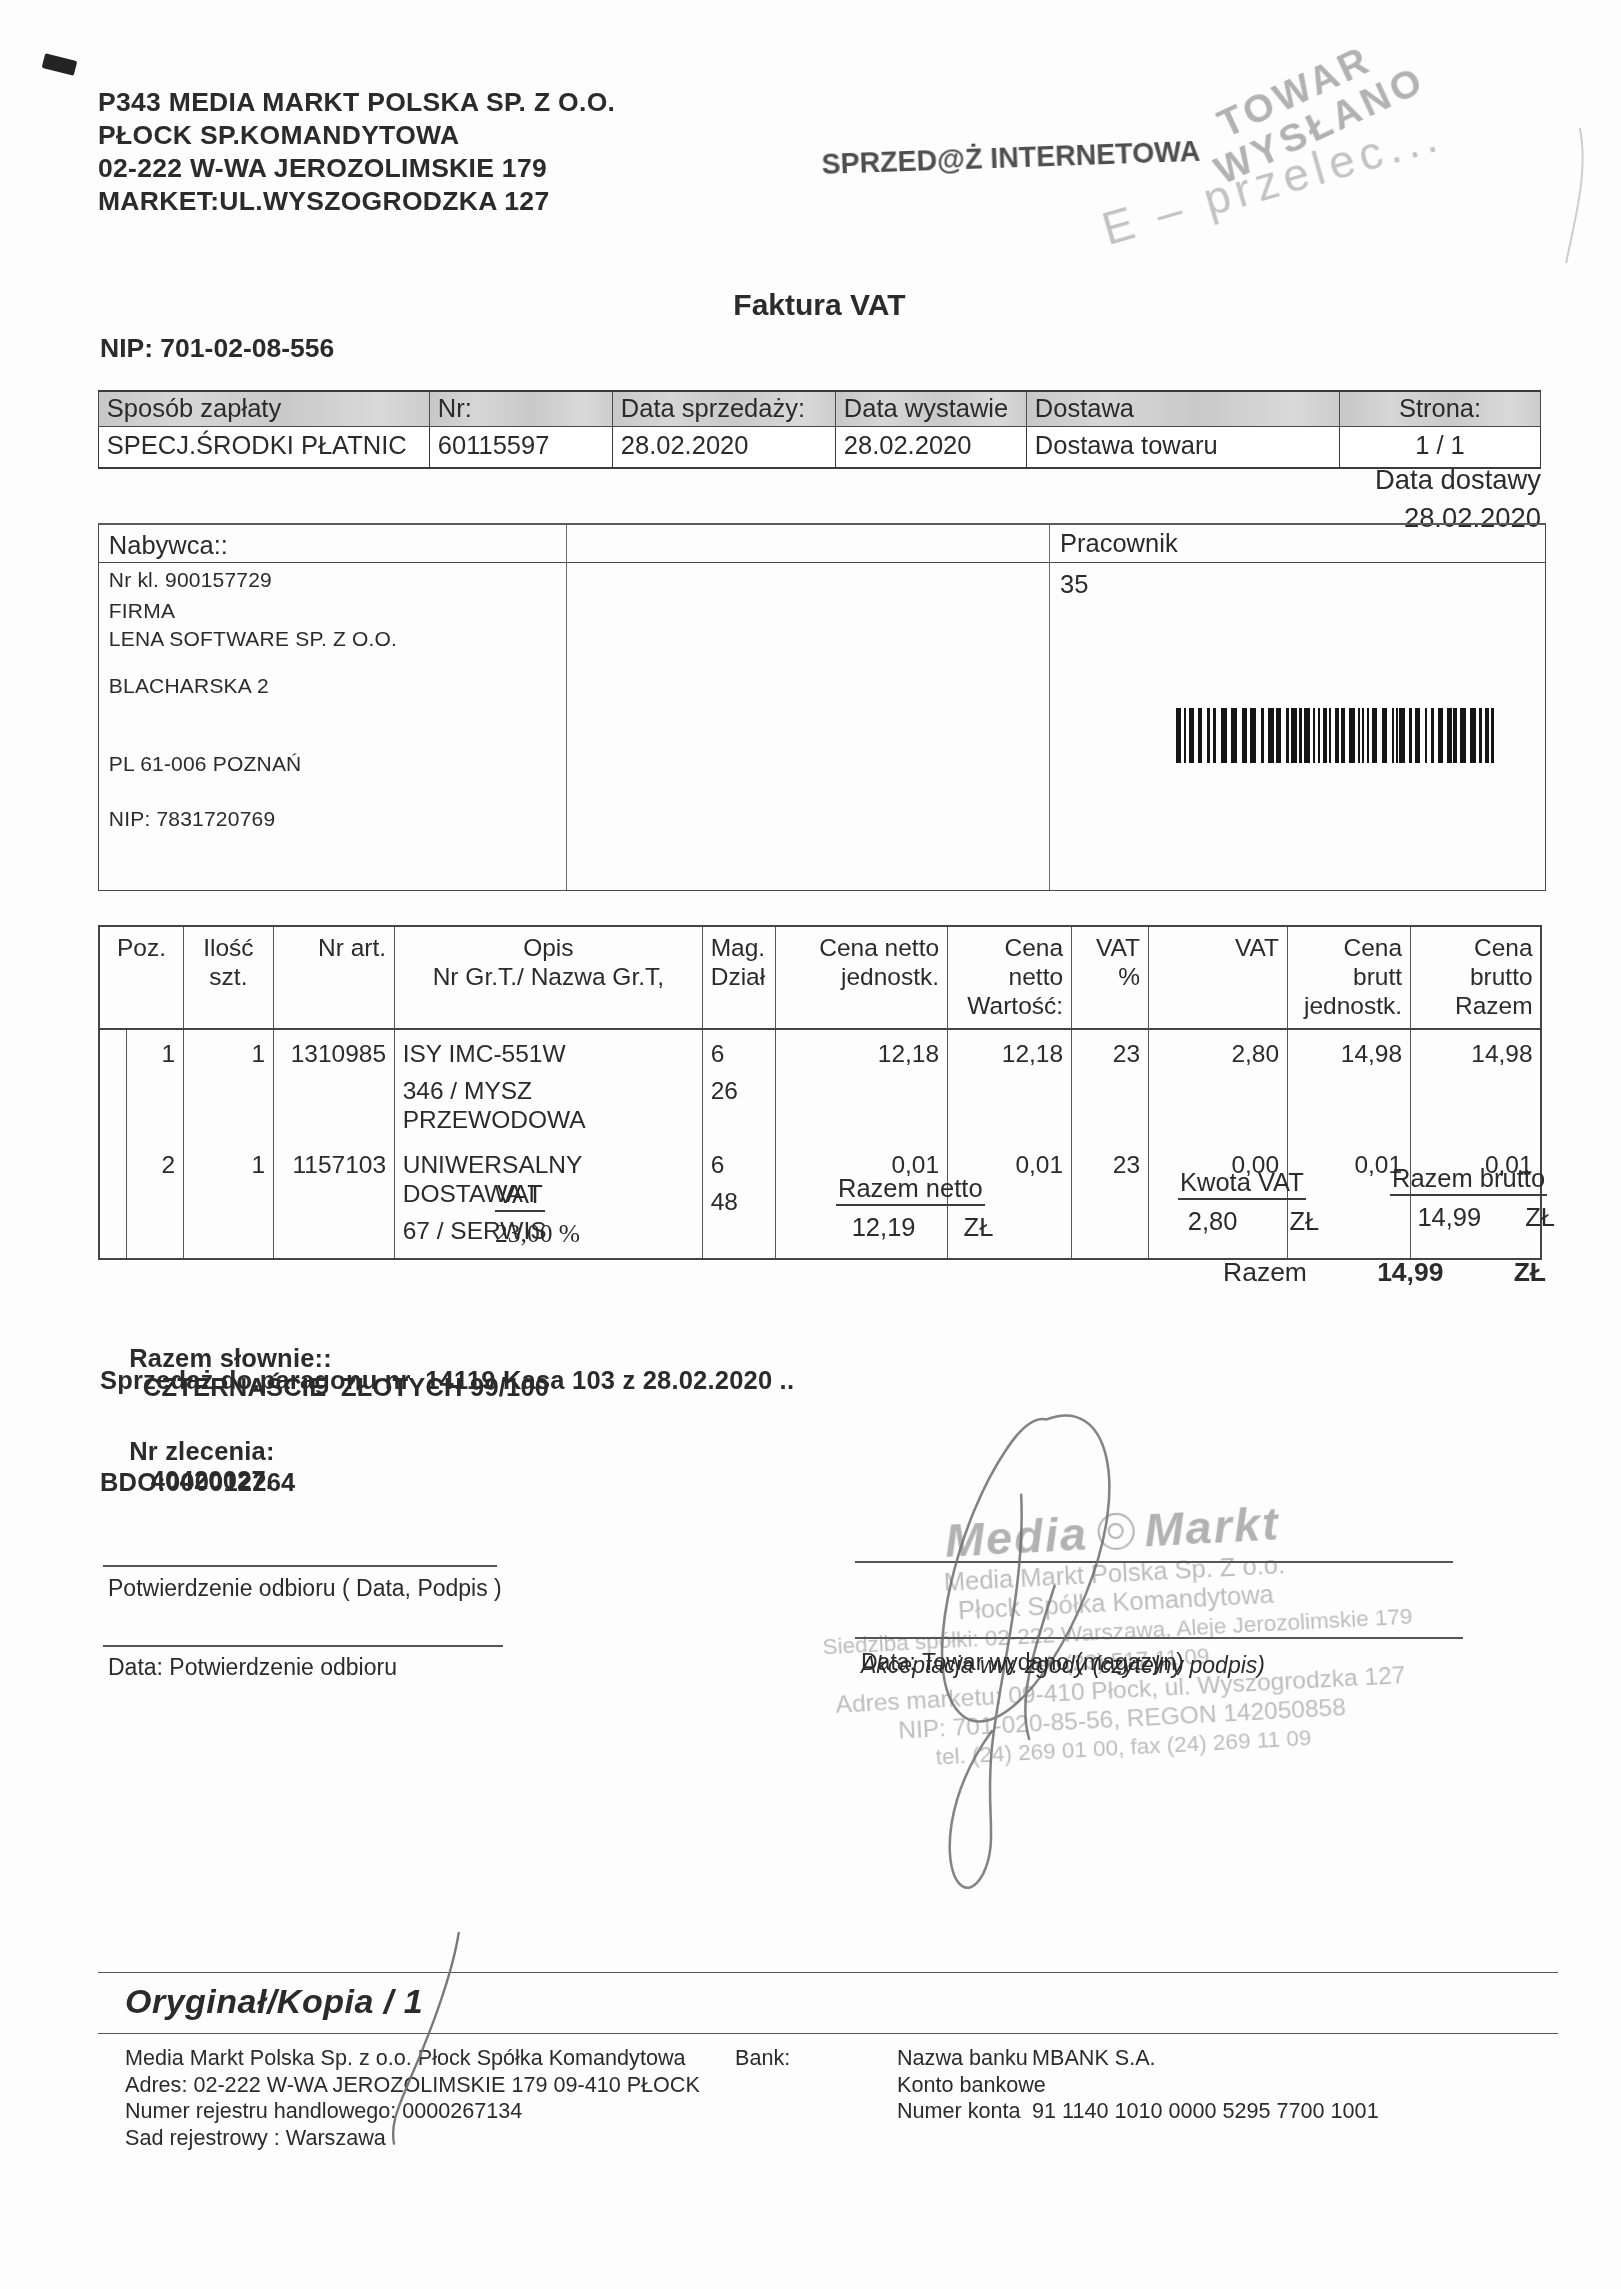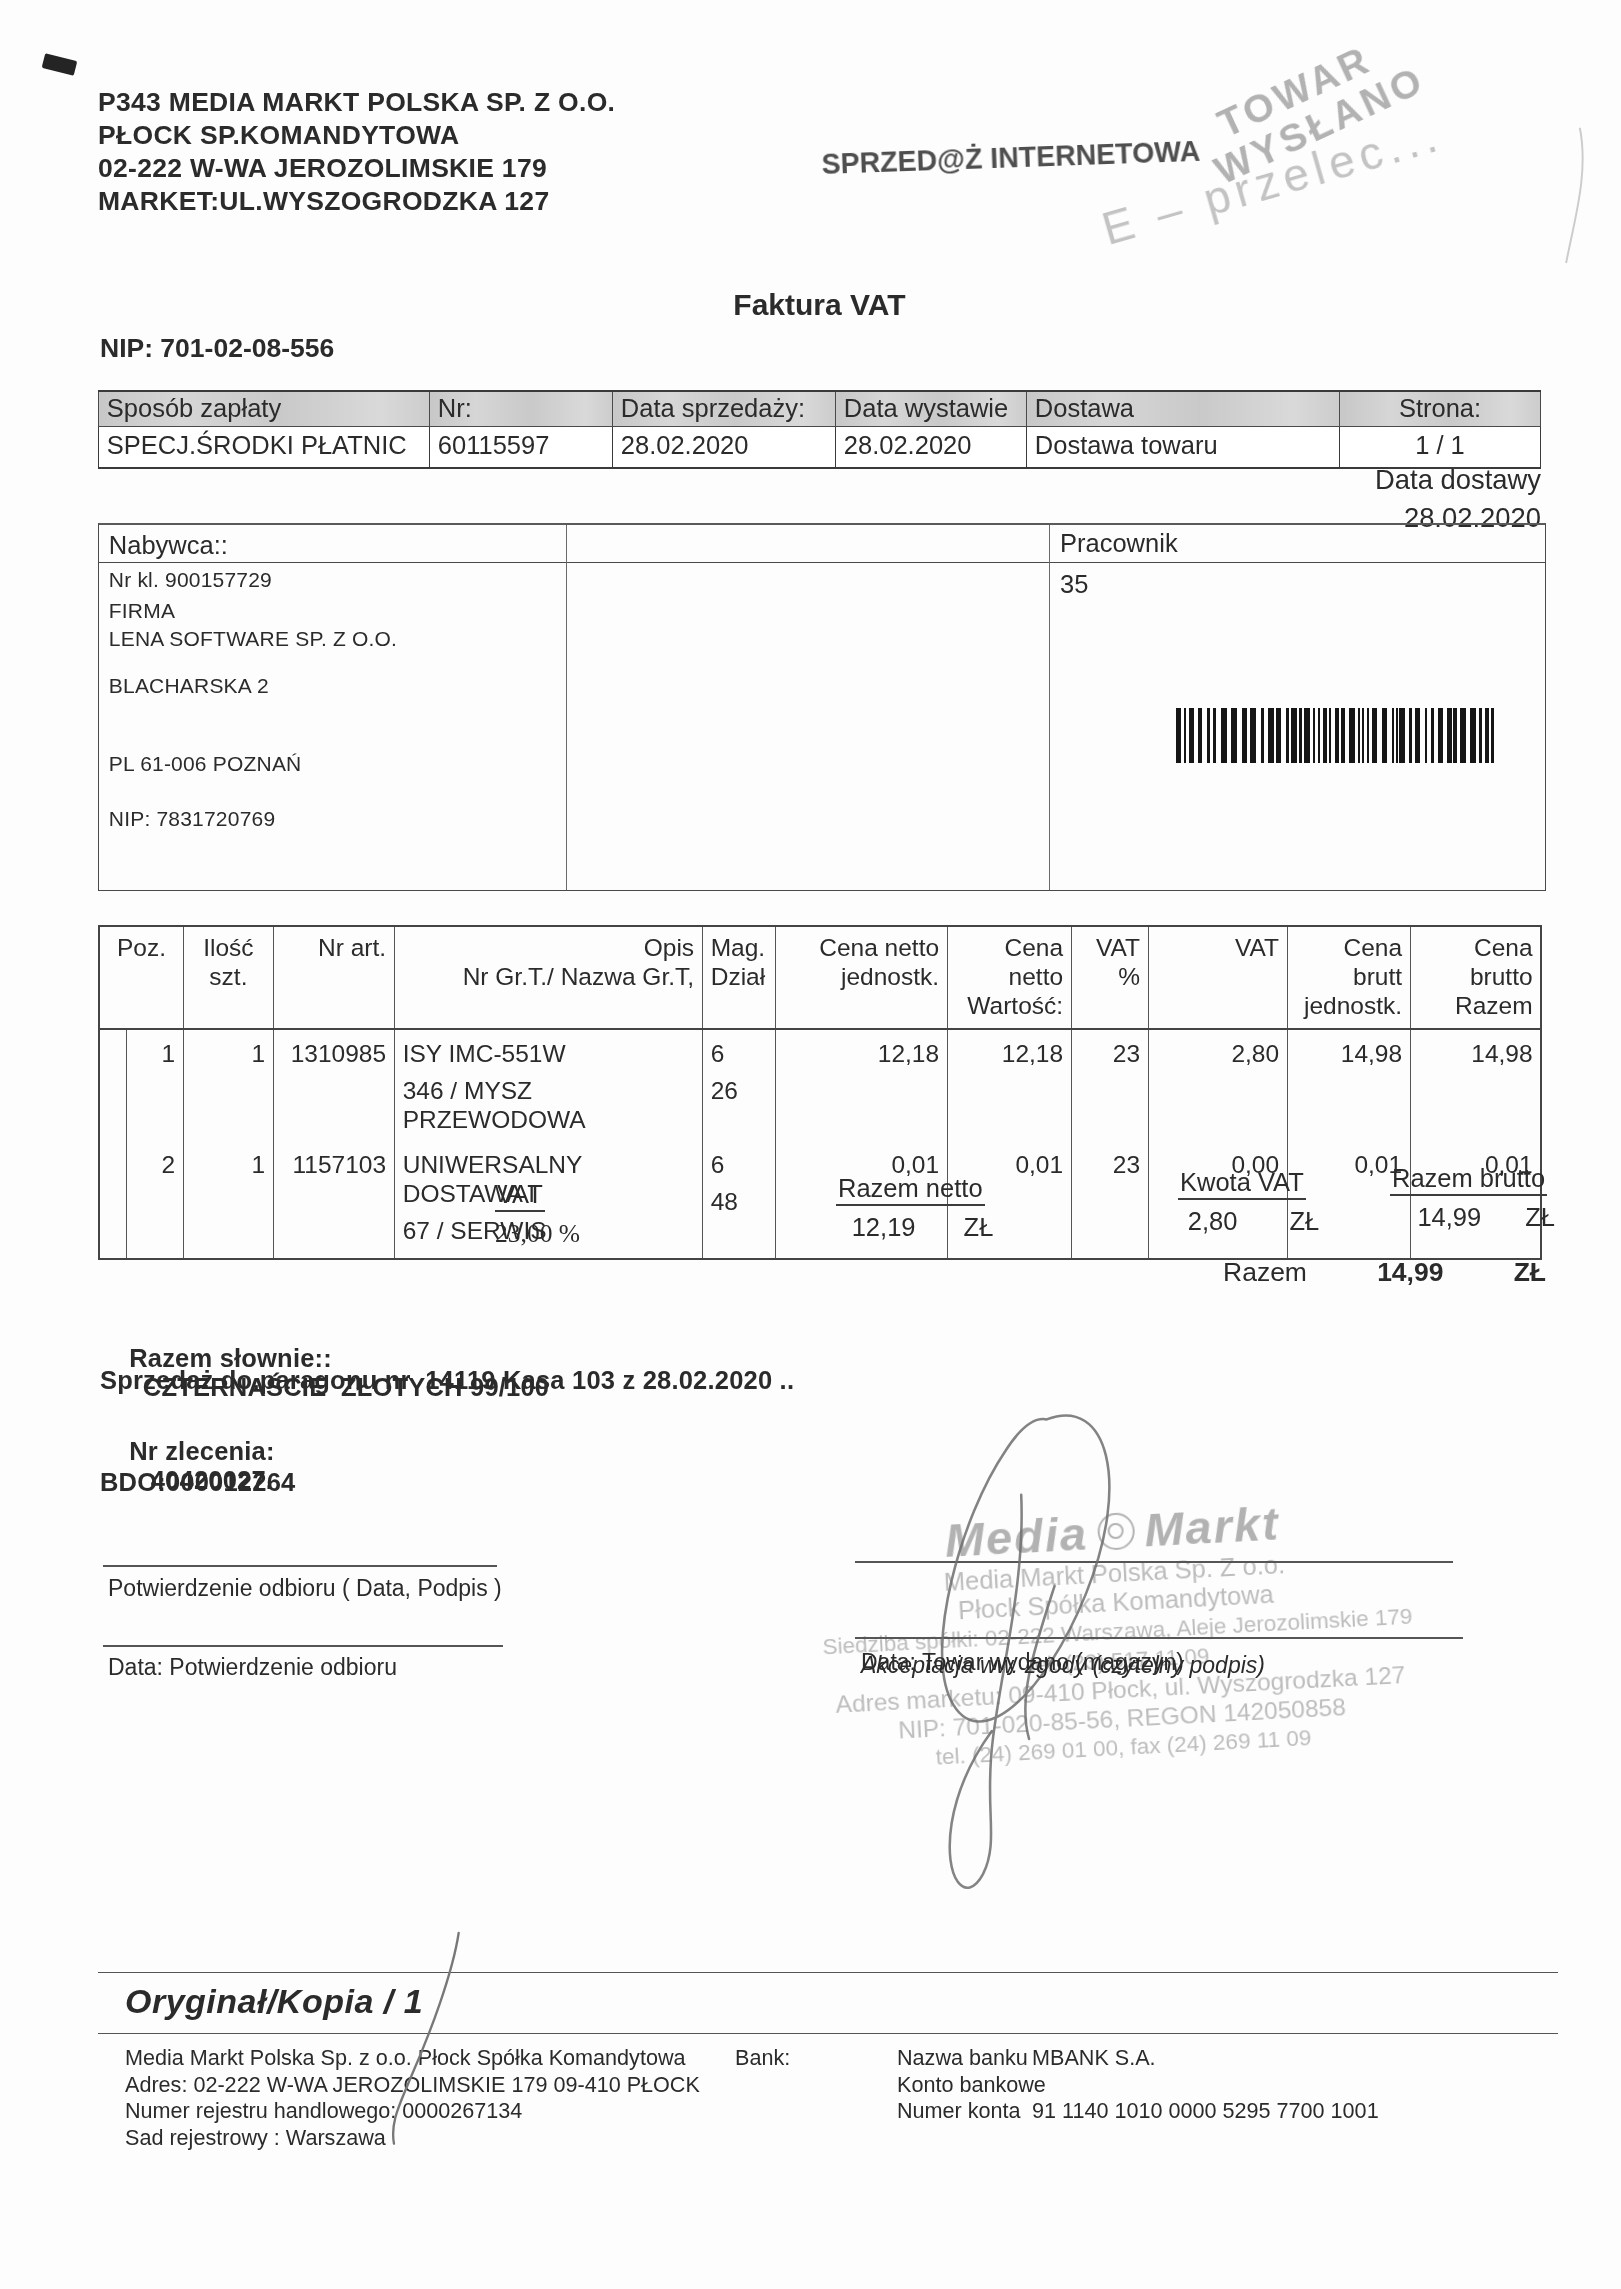--- a/index.html
+++ b/index.html
@@ -221,21 +221,21 @@
           <th colspan="2" class="c">
               <div>Poz.</div>
             </th>
           <th class="c">
               <div>Ilość</div>
               <div>szt.</div>
             </th>
           <th class="r">
               <div>Nr art.</div>
             </th>
-          <th style="text-align:right">
+          <th style="text-align:center">
               <div>Opis</div>
               <div>Nr Gr.T./ Nazwa Gr.T,</div>
             </th>
           <th style="text-align:left">
               <div>Mag.</div>
               <div>Dział</div>
             </th>
           <th class="r">
               <div>Cena netto</div>
               <div>jednostk.</div>

